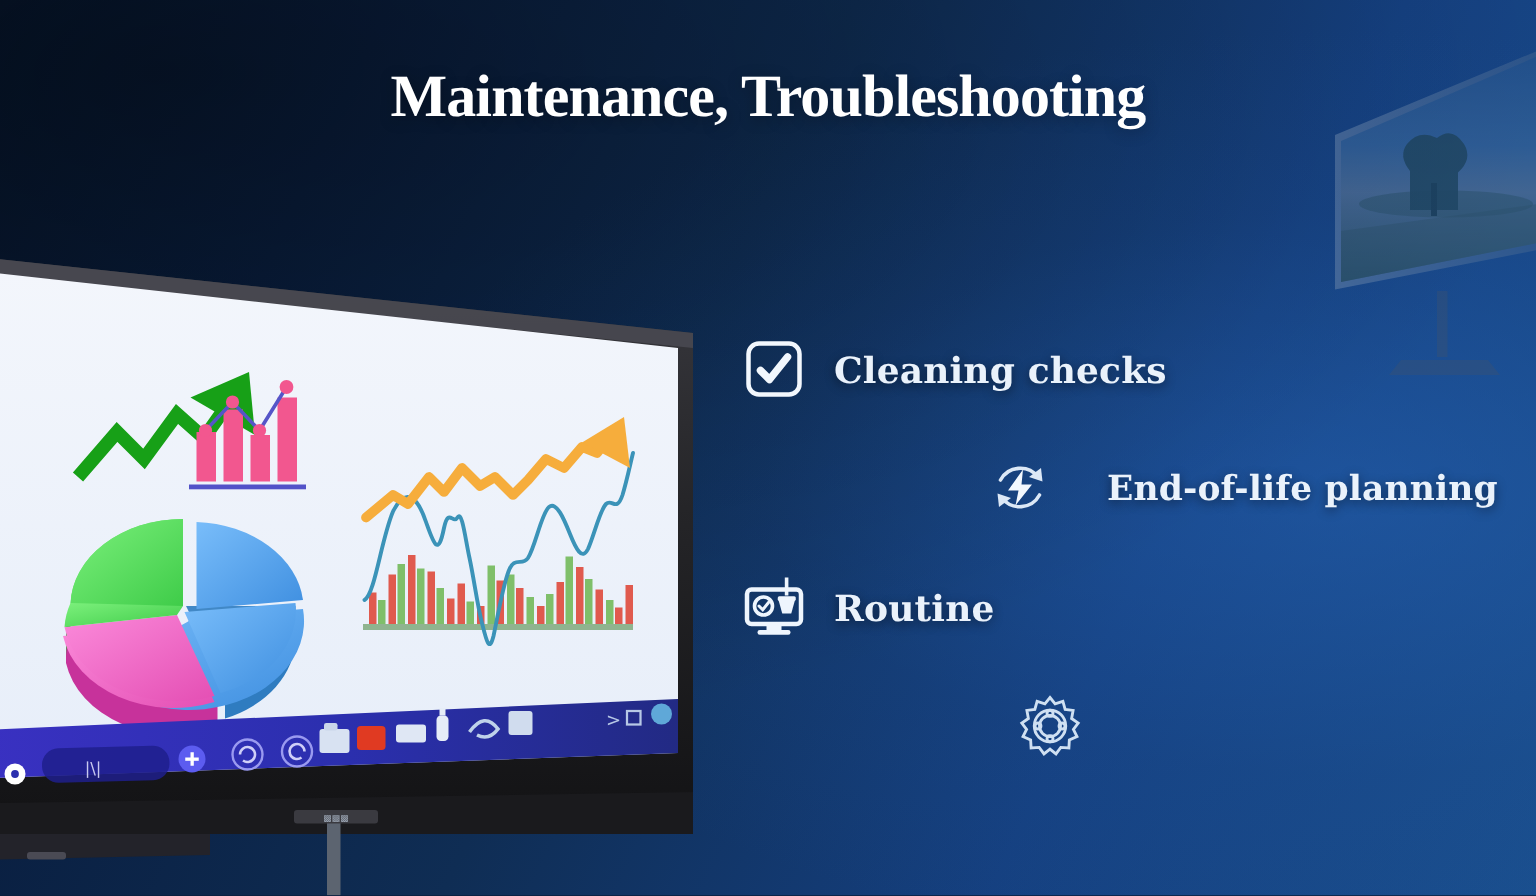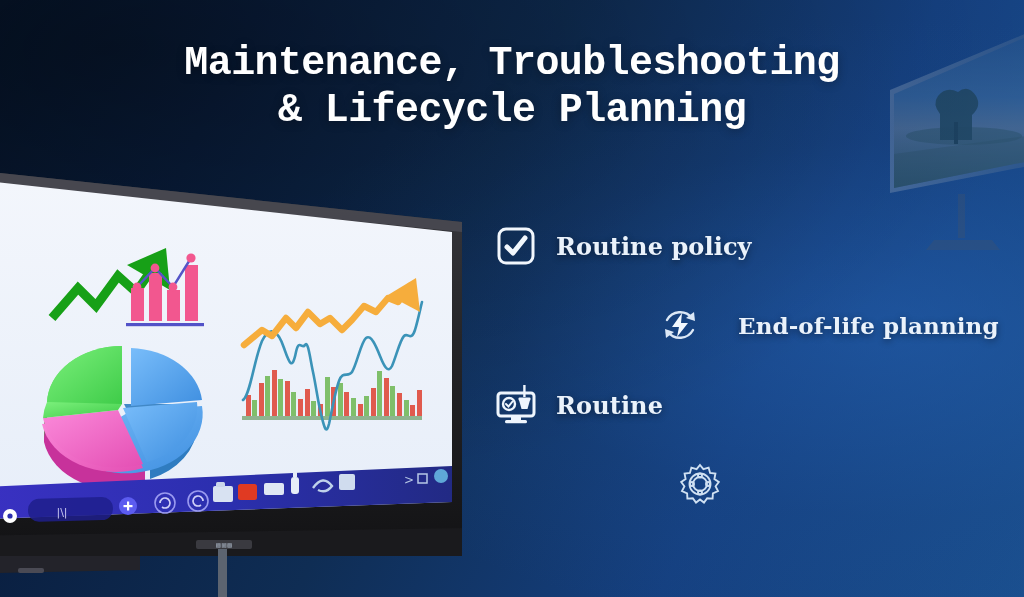--- a/index.html
+++ b/index.html
@@ -20,21 +20,21 @@
   #bgVig {
     position:absolute; inset:0;
     background:radial-gradient(130% 110% at 10% 8%, rgba(0,0,0,0.42) 0%, rgba(0,0,0,0.12) 45%, rgba(0,0,0,0) 70%);
   }
 
   
   #title {
     position:absolute; left:0; right:0; top:40px;
     text-align:center;
     color:#ffffff;
-    font-family:Liberation Mono, monospace;
+    font-family:Liberation Serif, serif;
     font-weight:bold;
     font-size:40px;
     line-height:1.18;
     letter-spacing:-0.6px;
     text-shadow:0 2px 10px rgba(0,0,0,0.30);
     z-index:30;
   }
   #title .l2 { display:block; }
 
   
@@ -269,29 +269,28 @@
     <rect x="218" y="548" width="9" height="49" fill="#5c6470"></rect>
     <rect x="196" y="540" width="56" height="9" rx="2" fill="#3a3a40"></rect>
     <text x="224" y="547" font-family="DejaVu Sans, sans-serif" font-size="6" fill="#9aa4b2" text-anchor="middle">▩▩▩</text>
   </g>
   <polygon points="-46,556 140,556 140,570 -46,574" fill="#23232a"></polygon>
   <rect x="18" y="568" width="26" height="5" rx="2" fill="#4a4a54"></rect>
 </svg>
 
 <div id="title">
   <span>Maintenance, Troubleshooting</span>
-  <span class="l2">&amp; Lifecycle Planning</span>
 </div>
 
 <div class="bullet" id="b0">
   <svg class="ico" viewBox="0 0 44 44">
     <rect x="5" y="5" width="34" height="34" rx="7" fill="none" stroke="#f2f7fd" stroke-width="3"></rect>
     <path d="M13,23 L19,29 L31,14" fill="none" stroke="#f2f7fd" stroke-width="5" stroke-linecap="round" stroke-linejoin="round"></path>
   </svg>
-  <span class="lbl">Routine policy</span>
+  <span class="lbl">Cleaning checks</span>
 </div>
 
 <div class="bullet" id="b1">
   <svg class="ico" viewBox="0 0 44 44">
     <path d="M34,15 A15,15 0 0 0 9,17" fill="none" stroke="#dce8f6" stroke-width="2.4" stroke-linecap="round"></path>
     <polygon points="36,9 37,18 28,15" fill="#dce8f6"></polygon>
     <path d="M10,29 A15,15 0 0 0 35,27" fill="none" stroke="#dce8f6" stroke-width="2.4" stroke-linecap="round"></path>
     <polygon points="8,35 7,26 16,29" fill="#dce8f6"></polygon>
     <polygon points="24,10 14,24 21,24 19,34 30,20 23,20" fill="#f2f8fe"></polygon>
   </svg>

